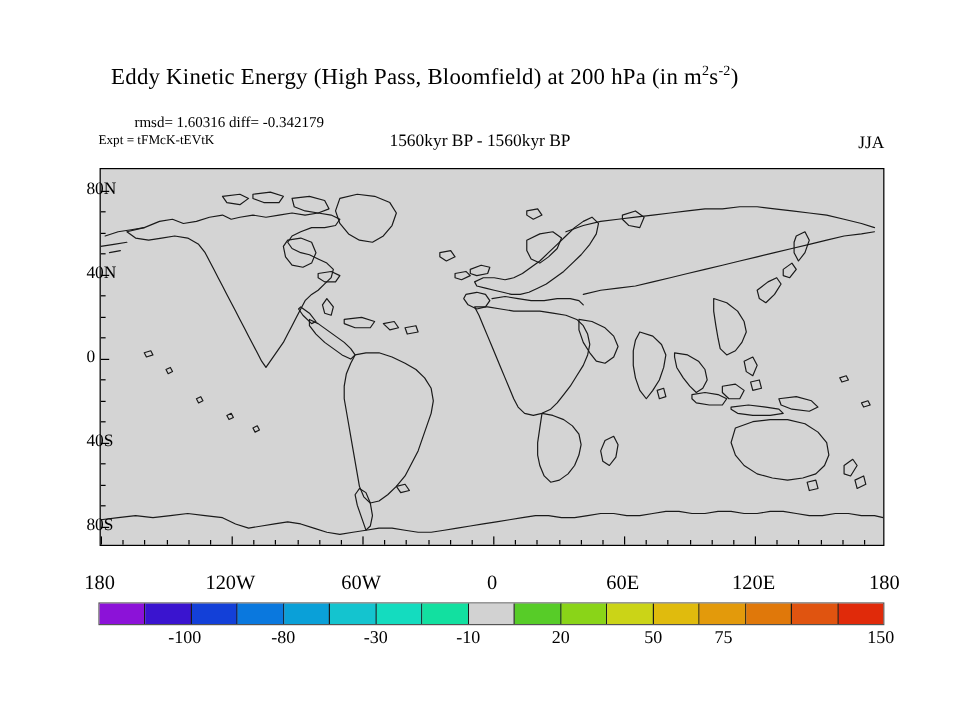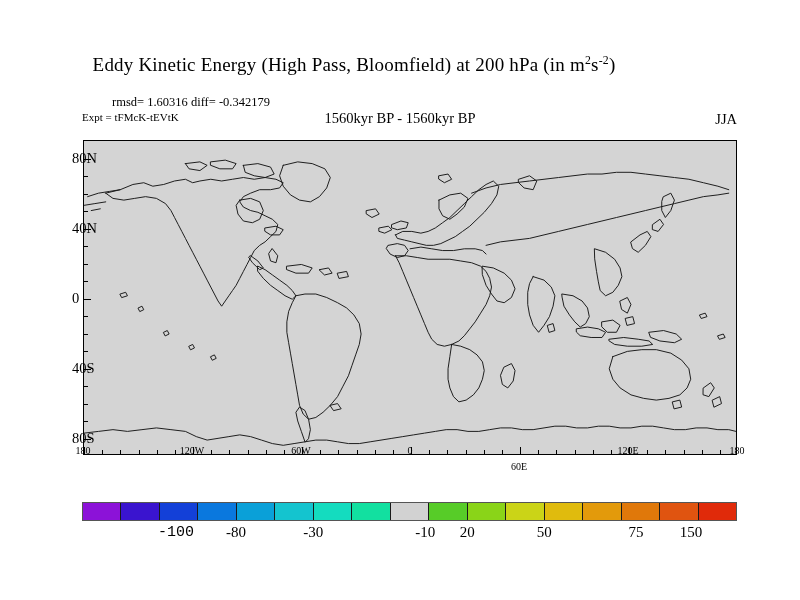--- a/index.html
+++ b/index.html
@@ -100,22 +100,22 @@
   .tick-y {
     height: 1px;
     left: 0;
   }
   .tick-y.major { width: 7px; }
   .tick-y.minor { width: 4px; }
 
   
   .xlabel {
     position: absolute;
-    top: 445px;
-    font-size: 10px;
+    top: 476px;
+    font-size: 17px;
     transform: translateX(-50%);
     white-space: nowrap;
   }
   .ylabel {
     position: absolute;
     left: 72px;
     font-size: 14.5px;
     transform: translateY(-50%);
     text-align: right;
     white-space: nowrap;
@@ -369,21 +369,21 @@
     <div class="tick tick-y minor" style="top: 53px;"></div>
     <div class="tick tick-y minor" style="top: 35px;"></div>
     <div class="tick tick-y major" style="top: 18px;"></div>
   </div>
 
 <div id="axes-layer">
     <div class="xlabel" style="left: 83px;">180</div>
     <div class="xlabel" style="left: 192px;">120W</div>
     <div class="xlabel" style="left: 301px;">60W</div>
     <div class="xlabel" style="left: 410px;">0</div>
-    <div class="xlabel" style="left: 519px; margin-top: 16px;">60E</div>
+    <div class="xlabel" style="left: 519px;">60E</div>
     <div class="xlabel" style="left: 628px;">120E</div>
     <div class="xlabel" style="left: 737px;">180</div>
     <div class="ylabel" style="top: 157.5px; width: 0px; white-space: nowrap; text-align: right; left: 72px; transform: translate(-100%, -50%);">80N</div>
     <div class="ylabel" style="top: 227.5px; width: 0px; white-space: nowrap; text-align: right; left: 72px; transform: translate(-100%, -50%);">40N</div>
     <div class="ylabel" style="top: 297.5px; width: 0px; white-space: nowrap; text-align: right; left: 72px; transform: translate(-100%, -50%);">0</div>
     <div class="ylabel" style="top: 367.5px; width: 0px; white-space: nowrap; text-align: right; left: 72px; transform: translate(-100%, -50%);">40S</div>
     <div class="ylabel" style="top: 437.5px; width: 0px; white-space: nowrap; text-align: right; left: 72px; transform: translate(-100%, -50%);">80S</div>
   </div>
 
 <div id="colorbar">
@@ -399,21 +399,21 @@
     <div class="swatch" style="background: rgb(87, 204, 40);"></div>
     <div class="swatch" style="background: rgb(138, 212, 24);"></div>
     <div class="swatch" style="background: rgb(203, 212, 23);"></div>
     <div class="swatch" style="background: rgb(224, 187, 13);"></div>
     <div class="swatch" style="background: rgb(227, 154, 11);"></div>
     <div class="swatch" style="background: rgb(224, 120, 10);"></div>
     <div class="swatch" style="background: rgb(224, 84, 16);"></div>
     <div class="swatch" style="background: rgb(224, 42, 10);"></div>
   </div>
 <div id="cbar-labels">
-    <div class="cbar-label" style="left: 94px; font-family: Liberation Mono, monospace;">-100</div>
+    <div class="cbar-label" style="left: 72px;">-100</div>
     <div class="cbar-label" style="left: 154.118px;">-80</div>
     <div class="cbar-label" style="left: 231.176px;">-30</div>
-    <div class="cbar-label" style="left: 308.235px; margin-left: 35px;">-10</div>
+    <div class="cbar-label" style="left: 308.235px;">-10</div>
     <div class="cbar-label" style="left: 385.294px;">20</div>
     <div class="cbar-label" style="left: 462.353px;">50</div>
-    <div class="cbar-label" style="left: 554px;">75</div>
-    <div class="cbar-label" style="left: 609px;">150</div>
+    <div class="cbar-label" style="left: 521px;">75</div>
+    <div class="cbar-label" style="left: 652px;">150</div>
   </div>
 
 </body></html>

